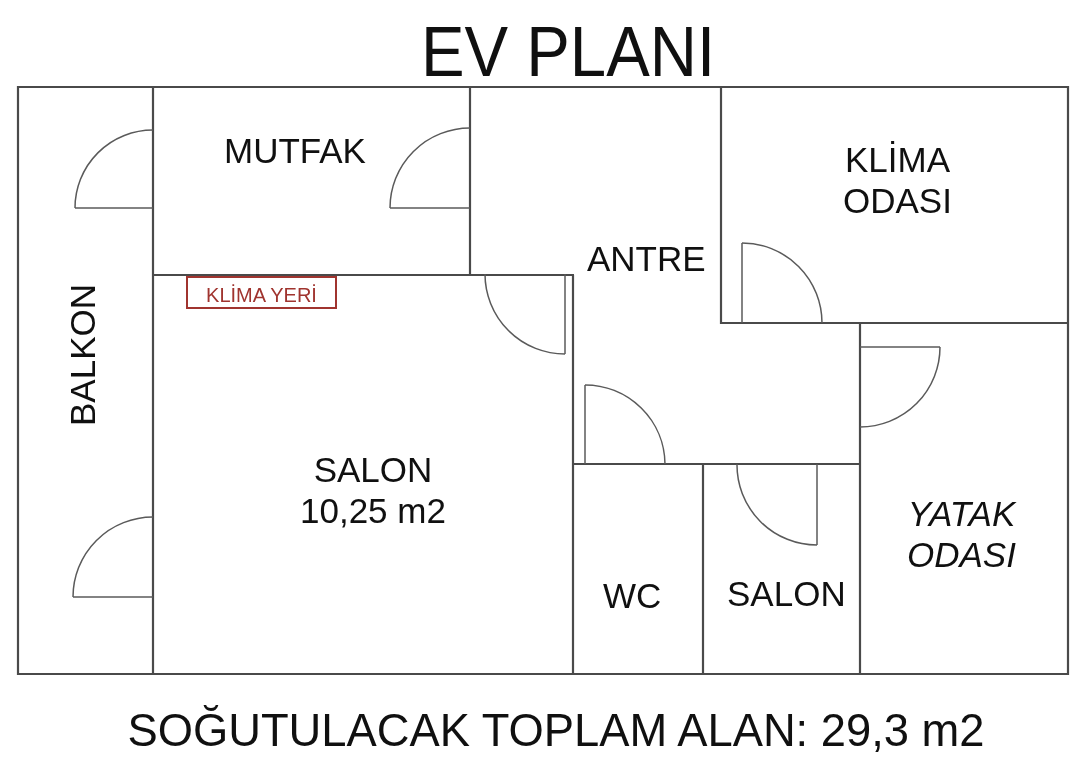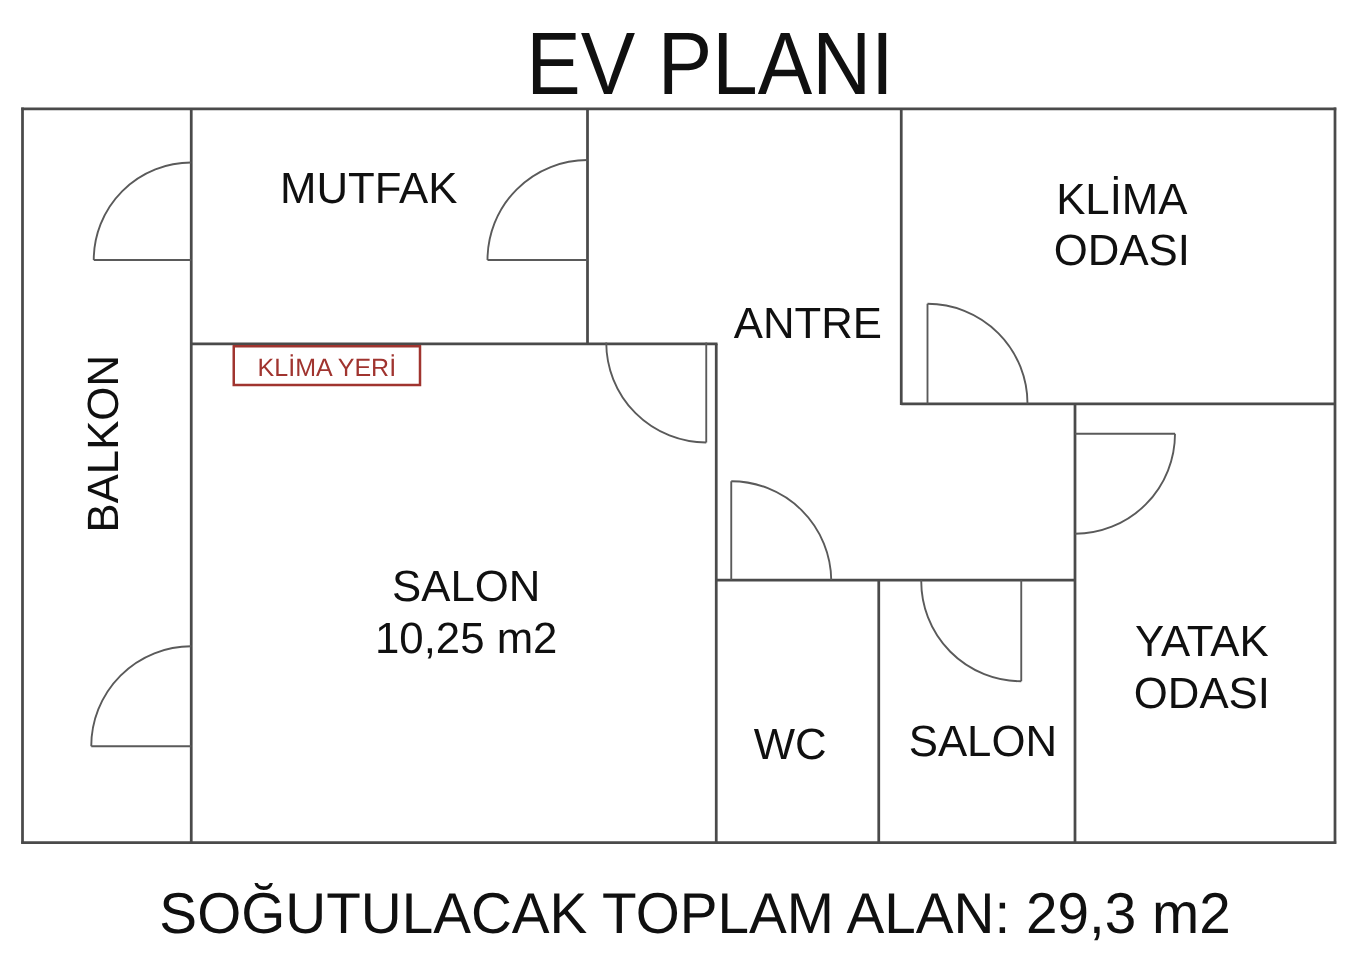--- a/index.html
+++ b/index.html
@@ -118,21 +118,21 @@
   <div class="lbl" style="left:843px;top:139px;">
     <div>KLİMA</div>
     <div>ODASI</div>
   </div>
 
   <div class="lbl" style="left:300px;top:449px;">
     <div>SALON</div>
     <div>10,25 m2</div>
   </div>
 
-  <div class="lbl" style="left:907px;top:493px;">
+  <div class="lbl" style="left:907px;top:493px;font-style:italic;">
     <div>YATAK</div>
     <div>ODASI</div>
   </div>
 
   <div class="lbl" style="left:603px;top:575px;">WC</div>
 
   <div class="lbl" style="left:727px;top:573px;">SALON</div>
 
   <div class="klima">
     <span>KLİMA YERİ</span>

